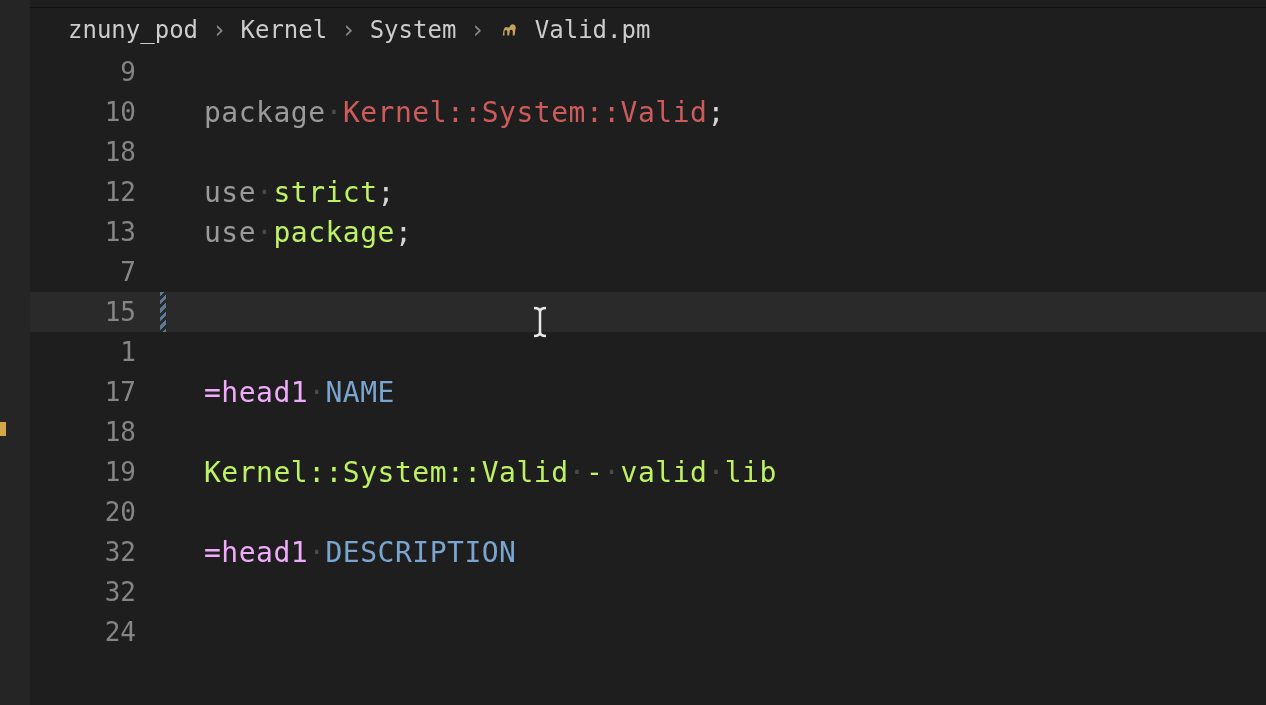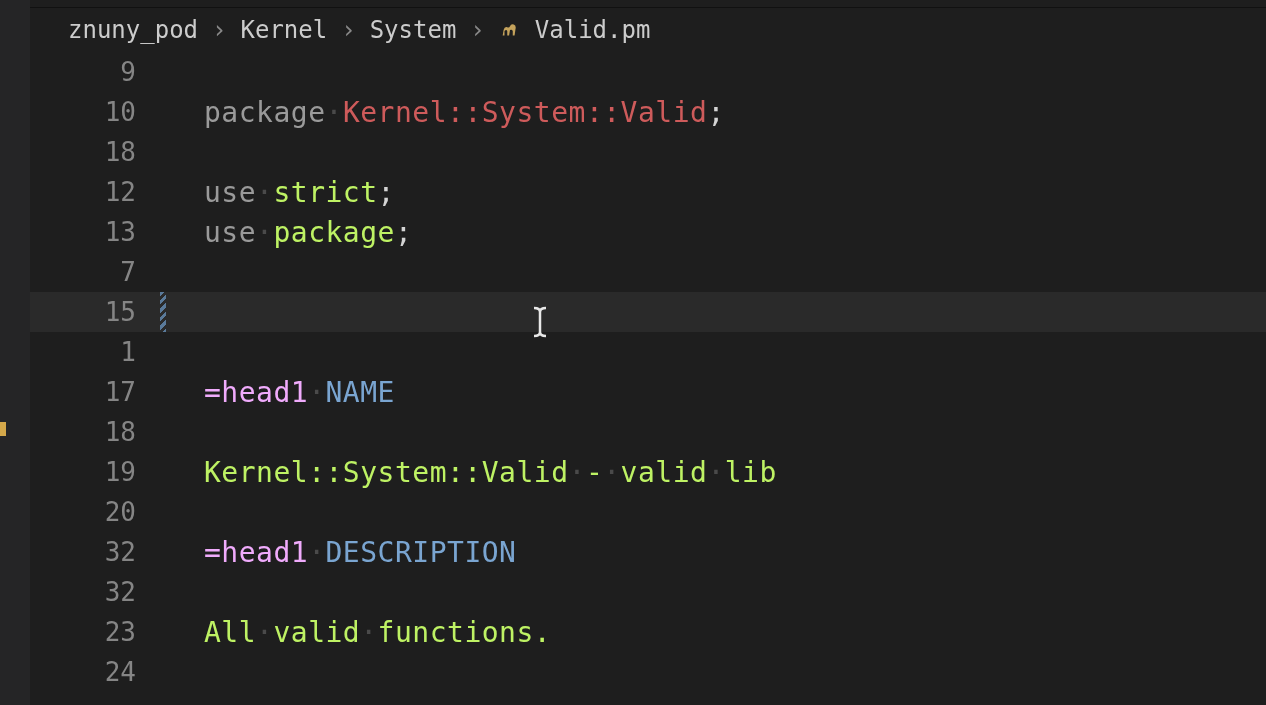--- a/index.html
+++ b/index.html
@@ -212,22 +212,17 @@
       <div class="gutter">32</div>
       <div class="mod-indicator"></div>
       <div class="code"><span class="tok-pod">=head1</span><span class="tok-dot">·</span><span class="tok-podlabel">DESCRIPTION</span></div>
     </div>
     <div class="line">
       <div class="gutter">32</div>
       <div class="mod-indicator"></div>
       <div class="code"></div>
     </div>
     <div class="line">
-      <div class="gutter">23</div>
-      <div class="mod-indicator"></div>
-      <div class="code"><span class="tok-ident">All</span><span class="tok-dot">·</span><span class="tok-ident">valid</span><span class="tok-dot">·</span><span class="tok-ident">functions.</span></div>
-    </div>
-    <div class="line">
       <div class="gutter">24</div>
       <div class="mod-indicator"></div>
       <div class="code"></div>
     </div>
   </div>
 
 </body></html>

